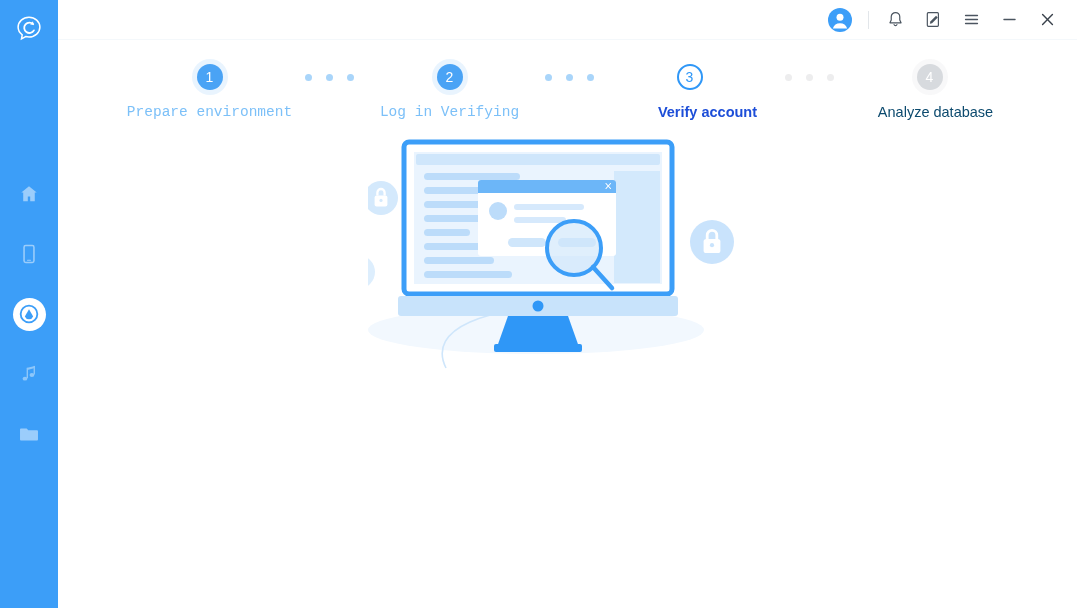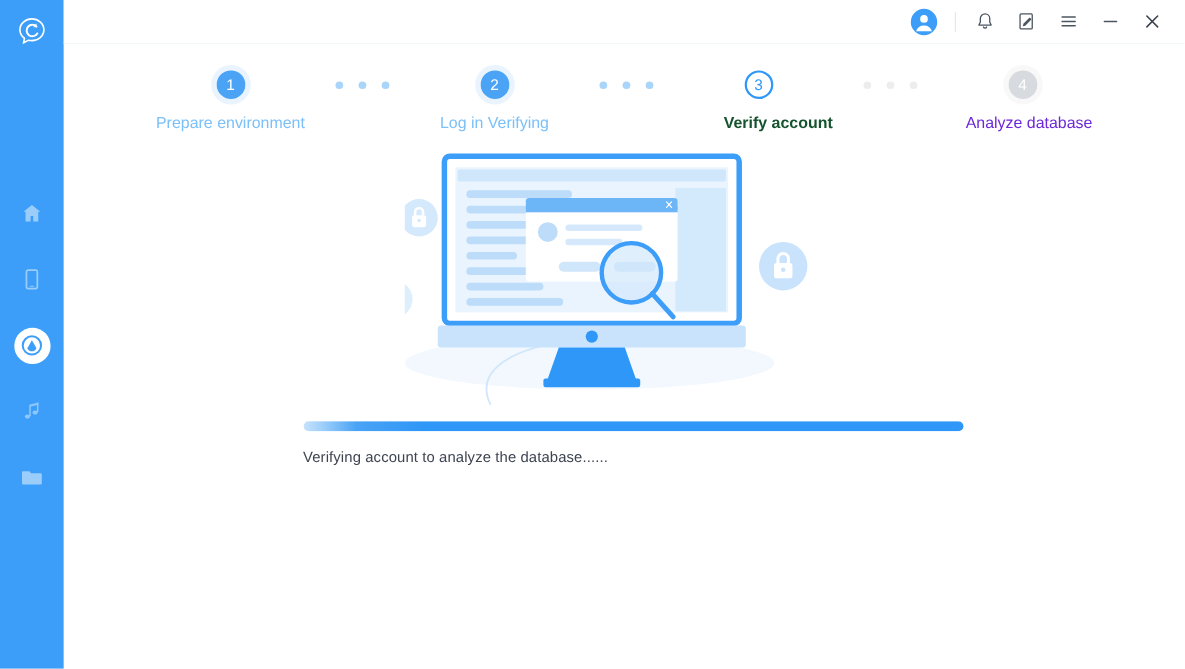--- a/index.html
+++ b/index.html
@@ -50,23 +50,23 @@
   .step{width:160px;display:flex;flex-direction:column;align-items:center;}
   .circle{
     width:26px;height:26px;border-radius:50%;
     display:flex;align-items:center;justify-content:center;
     font-size:14px;line-height:1;box-sizing:border-box;
   }
   .circle.done{background:#4aa3f5;color:#fff;box-shadow:0 0 0 5px rgba(74,163,245,.12);}
   .circle.current{background:#fff;color:#2f97f7;border:2px solid #2f97f7;font-weight:400;}
   .circle.todo{background:#d7dade;color:#fff;box-shadow:0 0 0 5px rgba(215,218,222,.18);}
   .step-label{margin-top:14px;font-size:14.5px;white-space:nowrap;}
-  .step-label.done{color:#7cc0f8;}
-  .step-label.current{color:#14532d;font-weight:bold;margin-left:36px;}
-  .step-label.todo{color:#6d28d9;margin-left:12px;}
+  .step-label.done{color:#7cc0f8;font-family:Liberation Mono, monospace;}
+  .step-label.current{color:#1d4ed8;font-weight:bold;margin-left:36px;}
+  .step-label.todo{color:#0c4a6e;margin-left:12px;}
 
   .dots{
     width:80px;display:flex;align-items:center;justify-content:center;gap:14px;
     margin-top:10px;
   }
   .dots span{width:7px;height:7px;border-radius:50%;display:block;}
   .dots.on span{background:#a9d5fa;}
   .dots.off span{background:#ededee;}
 
   
@@ -313,21 +313,15 @@
         <g>
           <circle cx="344" cy="104" r="22" fill="#c9e3fc"></circle>
           <rect x="335.6" y="101" width="16.8" height="14" rx="2.6" fill="#ffffff"></rect>
           <path d="M339.2 101v-3.8a4.8 4.8 0 0 1 9.6 0v3.8" fill="none" stroke="#ffffff" stroke-width="2.8"></path>
           <circle cx="344" cy="107.2" r="2.1" fill="#c9e3fc"></circle>
         </g>
 
       </svg>
     </div>
 
-    <div class="progress-area">
-      <div class="bar-track">
-        <div class="bar-fill" id="bar-fill" style="width: 100%;"></div>
-      </div>
-      <div class="status-text">Verifying account to analyze the database......</div>
-    </div>
 
   </div>
 </div>
 
 </body></html>

